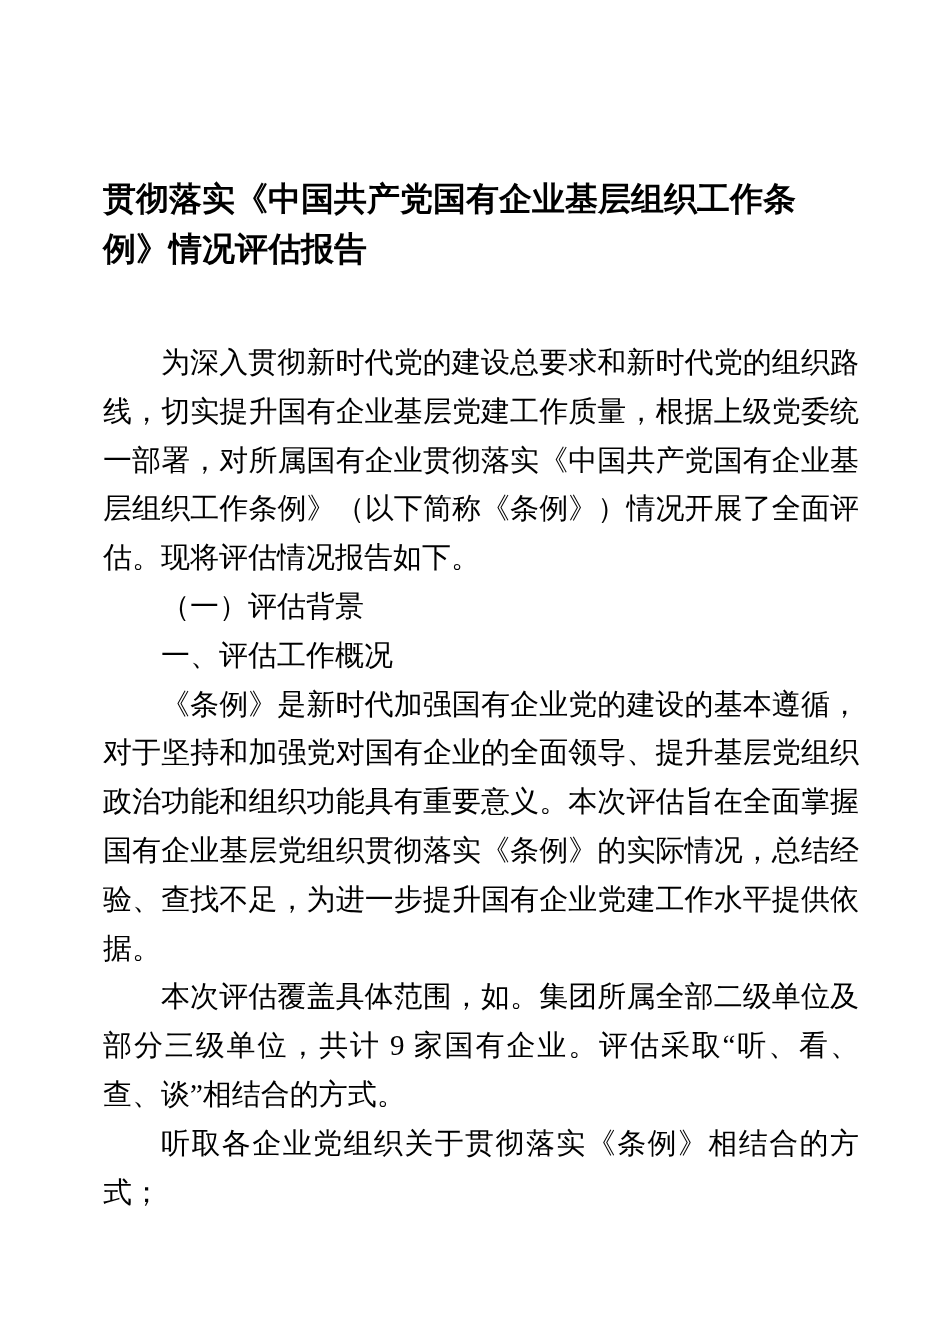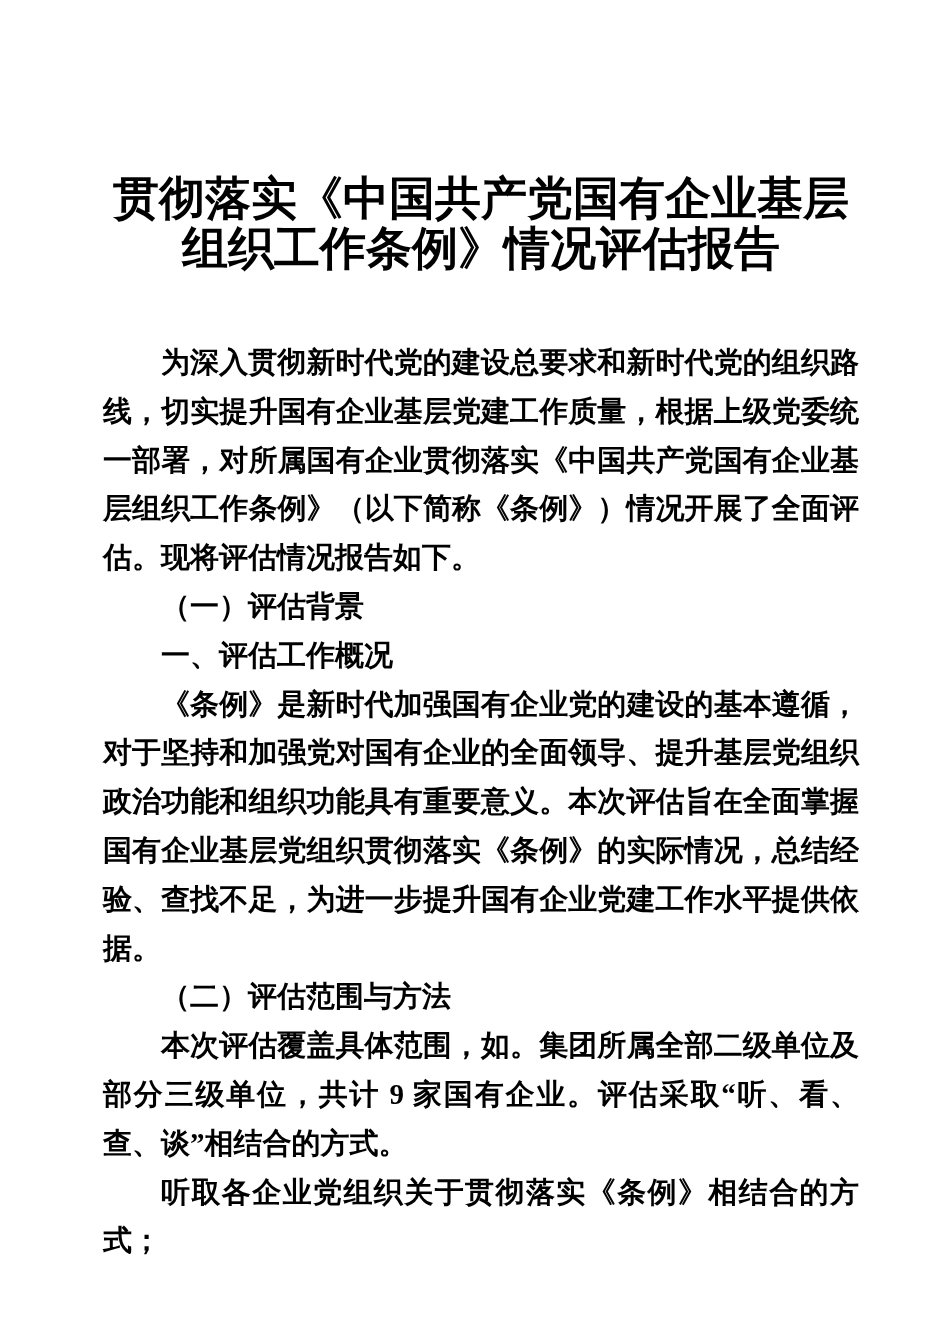--- a/index.html
+++ b/index.html
@@ -14,33 +14,32 @@
     background: #ffffff;
     box-sizing: border-box;
     padding: 174px 91px 0 103px;
     overflow: hidden;
     color: #000000;
   }
   .doc-title {
     margin: 0;
     font-family: "Liberation Serif", "DejaVu Serif", serif;
     font-weight: bold;
-    font-size: 46px;
+    font-size: 33px;
     line-height: 50px;
-    text-align: center;
     color: #000000;
     letter-spacing: 0;
   }
   .doc-body {
     margin-top: 64px;
   }
   .para {
     margin: 0;
     font-family: "Liberation Serif", "DejaVu Serif", serif;
-    font-weight: bold;
+    font-weight: normal;
     font-size: 29px;
     line-height: 48.8px;
     color: #000000;
     text-align: justify;
     text-indent: 2em;
     word-break: normal;
     overflow-wrap: break-word;
   }
   .para.heading1,
   .para.heading2 {
@@ -50,17 +49,16 @@
 </head>
 <body>
 
 <div class="page">
   <h1 class="doc-title">贯彻落实《中国共产党国有企业基层组织工作条例》情况评估报告</h1>
   <div class="doc-body">
       <p class="para body">为深入贯彻新时代党的建设总要求和新时代党的组织路线，切实提升国有企业基层党建工作质量，根据上级党委统一部署，对所属国有企业贯彻落实《中国共产党国有企业基层组织工作条例》（以下简称《条例》）情况开展了全面评估。现将评估情况报告如下。</p>
       <p class="para heading2">（一）评估背景</p>
       <p class="para heading1">一、评估工作概况</p>
       <p class="para body">《条例》是新时代加强国有企业党的建设的基本遵循，对于坚持和加强党对国有企业的全面领导、提升基层党组织政治功能和组织功能具有重要意义。本次评估旨在全面掌握国有企业基层党组织贯彻落实《条例》的实际情况，总结经验、查找不足，为进一步提升国有企业党建工作水平提供依据。</p>
-      <p class="para heading2">（二）评估范围与方法</p>
       <p class="para body">本次评估覆盖具体范围，如。集团所属全部二级单位及部分三级单位，共计 9 家国有企业。评估采取“听、看、查、谈”相结合的方式。</p>
       <p class="para body">听取各企业党组织关于贯彻落实《条例》相结合的方式；</p>
     </div>
 </div>
 
 </body></html>

